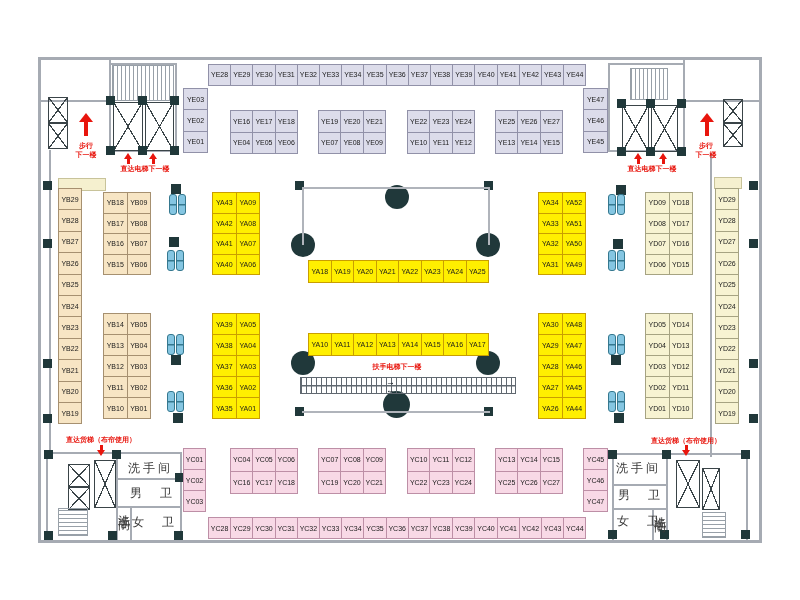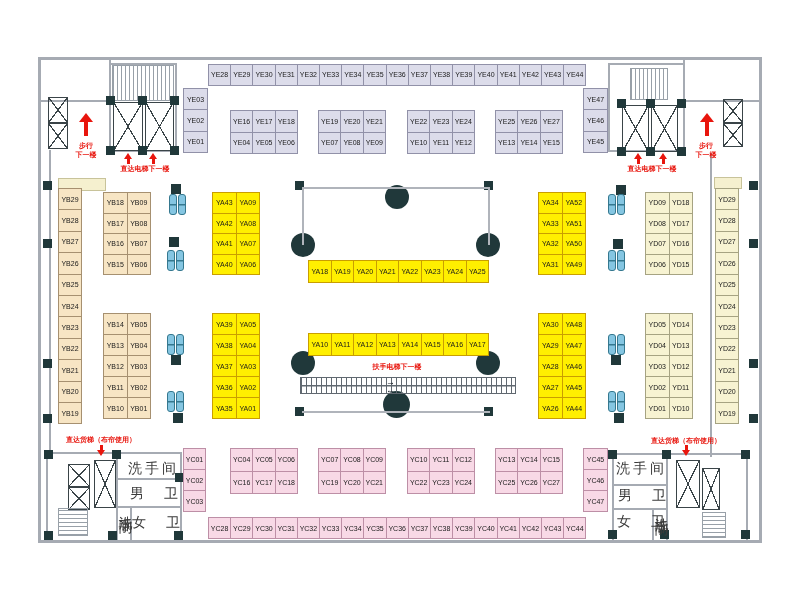--- a/index.html
+++ b/index.html
@@ -31,21 +31,21 @@
     background-repeat:repeat,no-repeat;}
   .escarr{position:absolute;font-weight:bold;font-size:9px;line-height:1;color:#101820;}
   .seatpair{position:absolute;width:17px;height:21px;display:flex;gap:1px;}
   .seat{flex:1;background:#85c6e2;border:1px solid #35788f;border-radius:3px;
     background-image:linear-gradient(#35788f,#35788f);background-size:100% 1.5px;
     background-position:center;background-repeat:no-repeat;}
   .desk{position:absolute;background:#f5f0cf;border:1px solid #c8c39a;}
   .note{position:absolute;color:#e8150d;font-weight:bold;font-size:7px;line-height:1.25;
         text-align:center;white-space:pre-line;}
   .room{position:absolute;color:#3a3a3a;font-family:"Liberation Serif","DejaVu Serif",serif;
-        font-size:14px;line-height:1;letter-spacing:3px;text-align:right;white-space:nowrap;}
+        font-size:12px;line-height:1;letter-spacing:3px;text-align:left;white-space:nowrap;}
   .room.vert{writing-mode:vertical-rl;letter-spacing:2px;}
   .arr{position:absolute;display:flex;flex-direction:column;align-items:center;}
   .tri{width:0;height:0;}
   .arr.up .tri{border-left:7px solid transparent;border-right:7px solid transparent;border-bottom:9px solid #e8150d;}
   .arr.up .stem{width:4px;height:14px;background:#e8150d;}
   .arr.up-small .tri{border-left:4px solid transparent;border-right:4px solid transparent;border-bottom:6px solid #e8150d;}
   .arr.up-small .stem{width:3px;height:5px;background:#e8150d;}
   .arr.down-small .tri{border-left:4px solid transparent;border-right:4px solid transparent;border-top:6px solid #e8150d;}
   .arr.down-small .stem{width:3px;height:5px;background:#e8150d;}
 </style>

